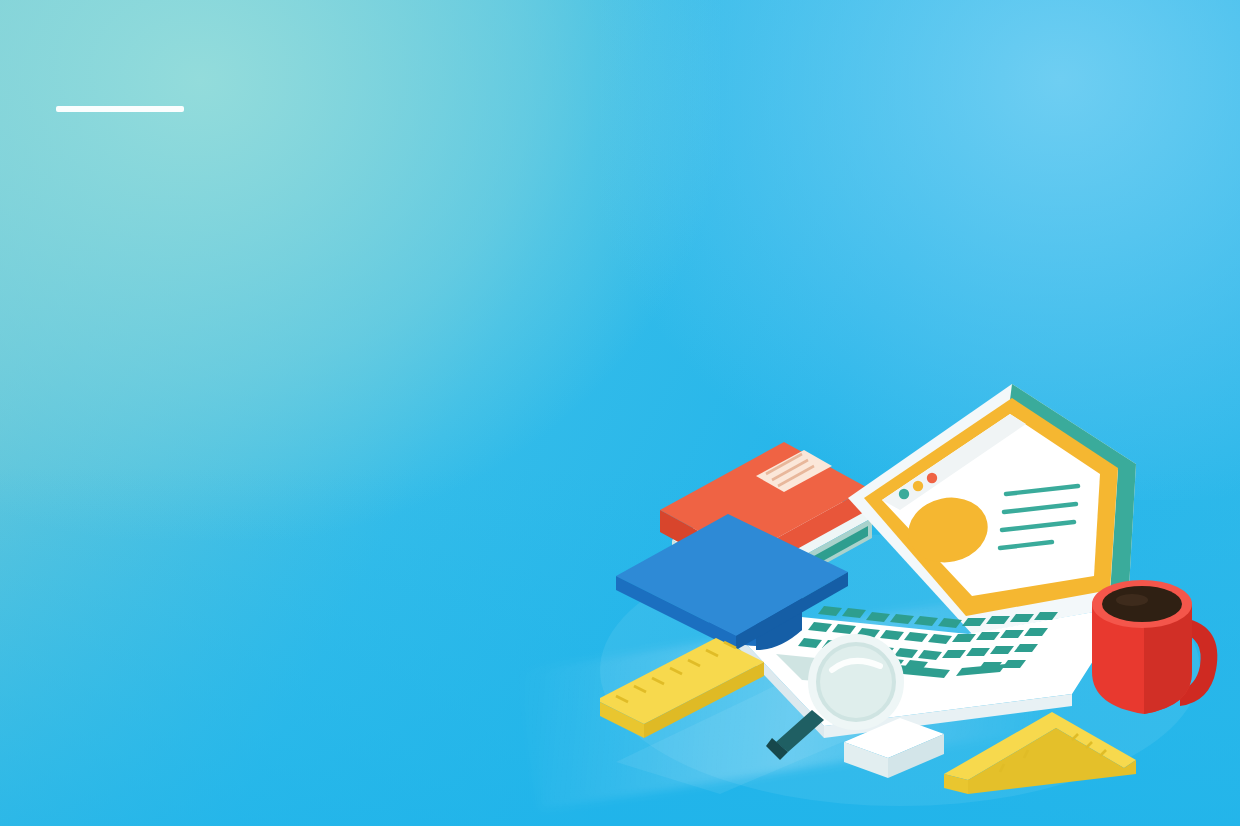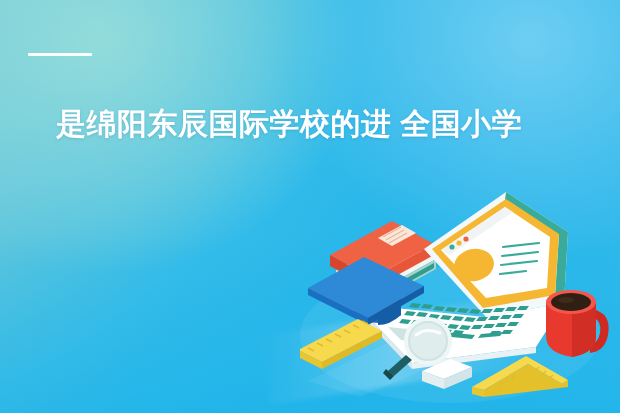--- a/index.html
+++ b/index.html
@@ -96,21 +96,20 @@
 
 <div id="banner">
 
   <div class="bg-base"></div>
   <div class="bg-glow-tl"></div>
   <div class="bg-glow-tr"></div>
   <div class="bg-glow-bottom"></div>
 
   <div class="rule"></div>
 
-  <div class="headline">是绵阳东辰国际学校的进 全国小学</div>
 
   <div class="bg-streak"></div>
 
   <div class="art">
     <svg viewBox="0 0 320 228" xmlns="http://www.w3.org/2000/svg">
 
       <ellipse cx="150" cy="150" rx="150" ry="68" fill="#ffffff" opacity="0.07"></ellipse>
       <path d="M8 196 L150 128 L206 150 L60 212 Z" fill="#ffffff" opacity="0.07"></path>
 
       <g>

